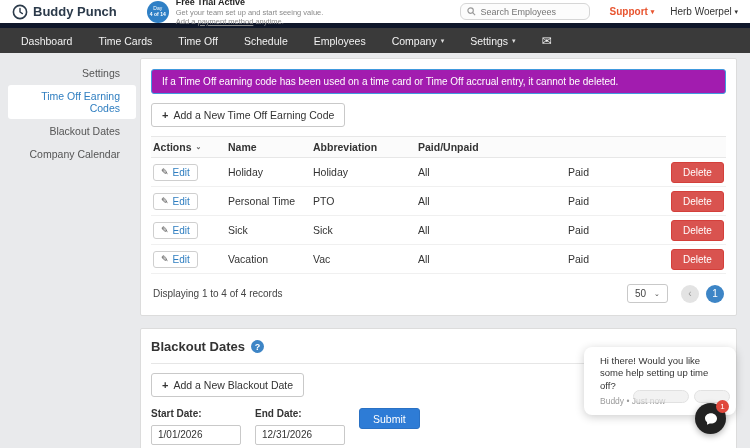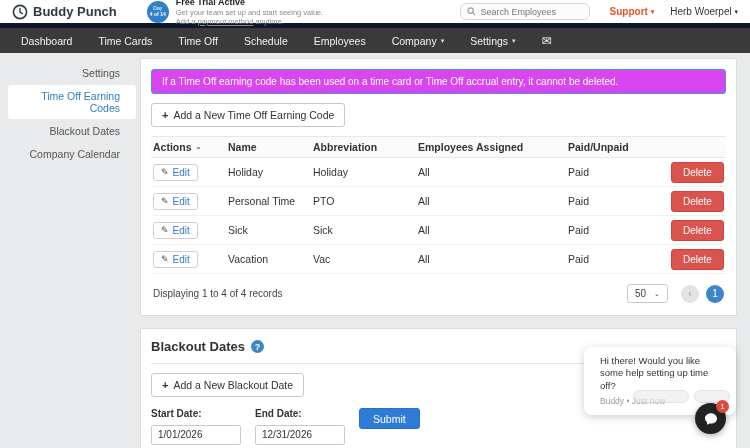--- a/index.html
+++ b/index.html
@@ -31,21 +31,21 @@
   
   .layout { display:flex; align-items:flex-start; }
   .sidebar { width:140px; padding-top:8px; flex:0 0 auto; }
   .side-item { text-align:right; font-size:10.5px; color:#555; padding:5px 16px 5px 6px; margin:1px 4px 1px 8px; border-radius:3px; cursor:pointer; }
   .side-item.active { background:#fff; color:#2f7ec0; }
   .main { flex:1; padding:5px 14px 0 0; }
 
   .card { background:#fff; border:1px solid #dcdcdc; border-radius:2px; padding:10px; }
 
   
-  .banner { background:#d946ef; border:1px solid #419ade; color:#fff; font-size:10px; padding:6px 10px; border-radius:3px; }
+  .banner { background:#a21caf; border:1px solid #419ade; color:#fff; font-size:10px; padding:6px 10px; border-radius:3px; }
   .btn-outline { display:inline-flex; align-items:center; gap:5px; border:1px solid #c9c9c9; background:#fff; border-radius:3px; padding:5px 10px; font-size:10.5px; color:#333; margin:9px 0; cursor:pointer; font-family:"Liberation Sans", sans-serif; }
   .plus { font-weight:700; font-size:11px; color:#333; }
 
   .thead, .trow { display:grid; grid-template-columns:75px 85px 105px 150px 105px 1fr; align-items:center; }
   .thead { background:#fbfbfb; border-top:1px solid #e7e7e7; border-bottom:1px solid #e7e7e7; height:22px; font-size:10.5px; font-weight:700; color:#333; }
   .thead > div { padding-left:2px; display:flex; align-items:center; gap:4px; }
   .thead .caret { color:#666; }
   .trow { height:29px; border-bottom:1px solid #f0f0f0; font-size:10.5px; color:#333; }
   .trow > div { padding-left:2px; }
   .btn-edit { display:inline-flex; align-items:center; gap:4px; border:1px solid #cfcfcf; background:#fff; border-radius:3px; padding:2px 7px; font-size:10px; color:#2f7ec0; cursor:pointer; }
@@ -163,21 +163,20 @@
         <span>Add a New Time Off Earning Code</span>
       </button>
 
       <div class="thead">
         <div>
             <span>Actions</span>
             <span class="caret">⌄</span>
           </div>
         <div>Name</div>
         <div>Abbreviation</div>
-        <div>Employees Assigned</div>
         <div>Paid/Unpaid</div>
         <div></div>
       </div>
 
       <div class="trow">
         <div><button class="btn-edit">
               <span class="pencil">✎</span>
               <span>Edit</span>
             </button></div>
         <div>Holiday</div>

